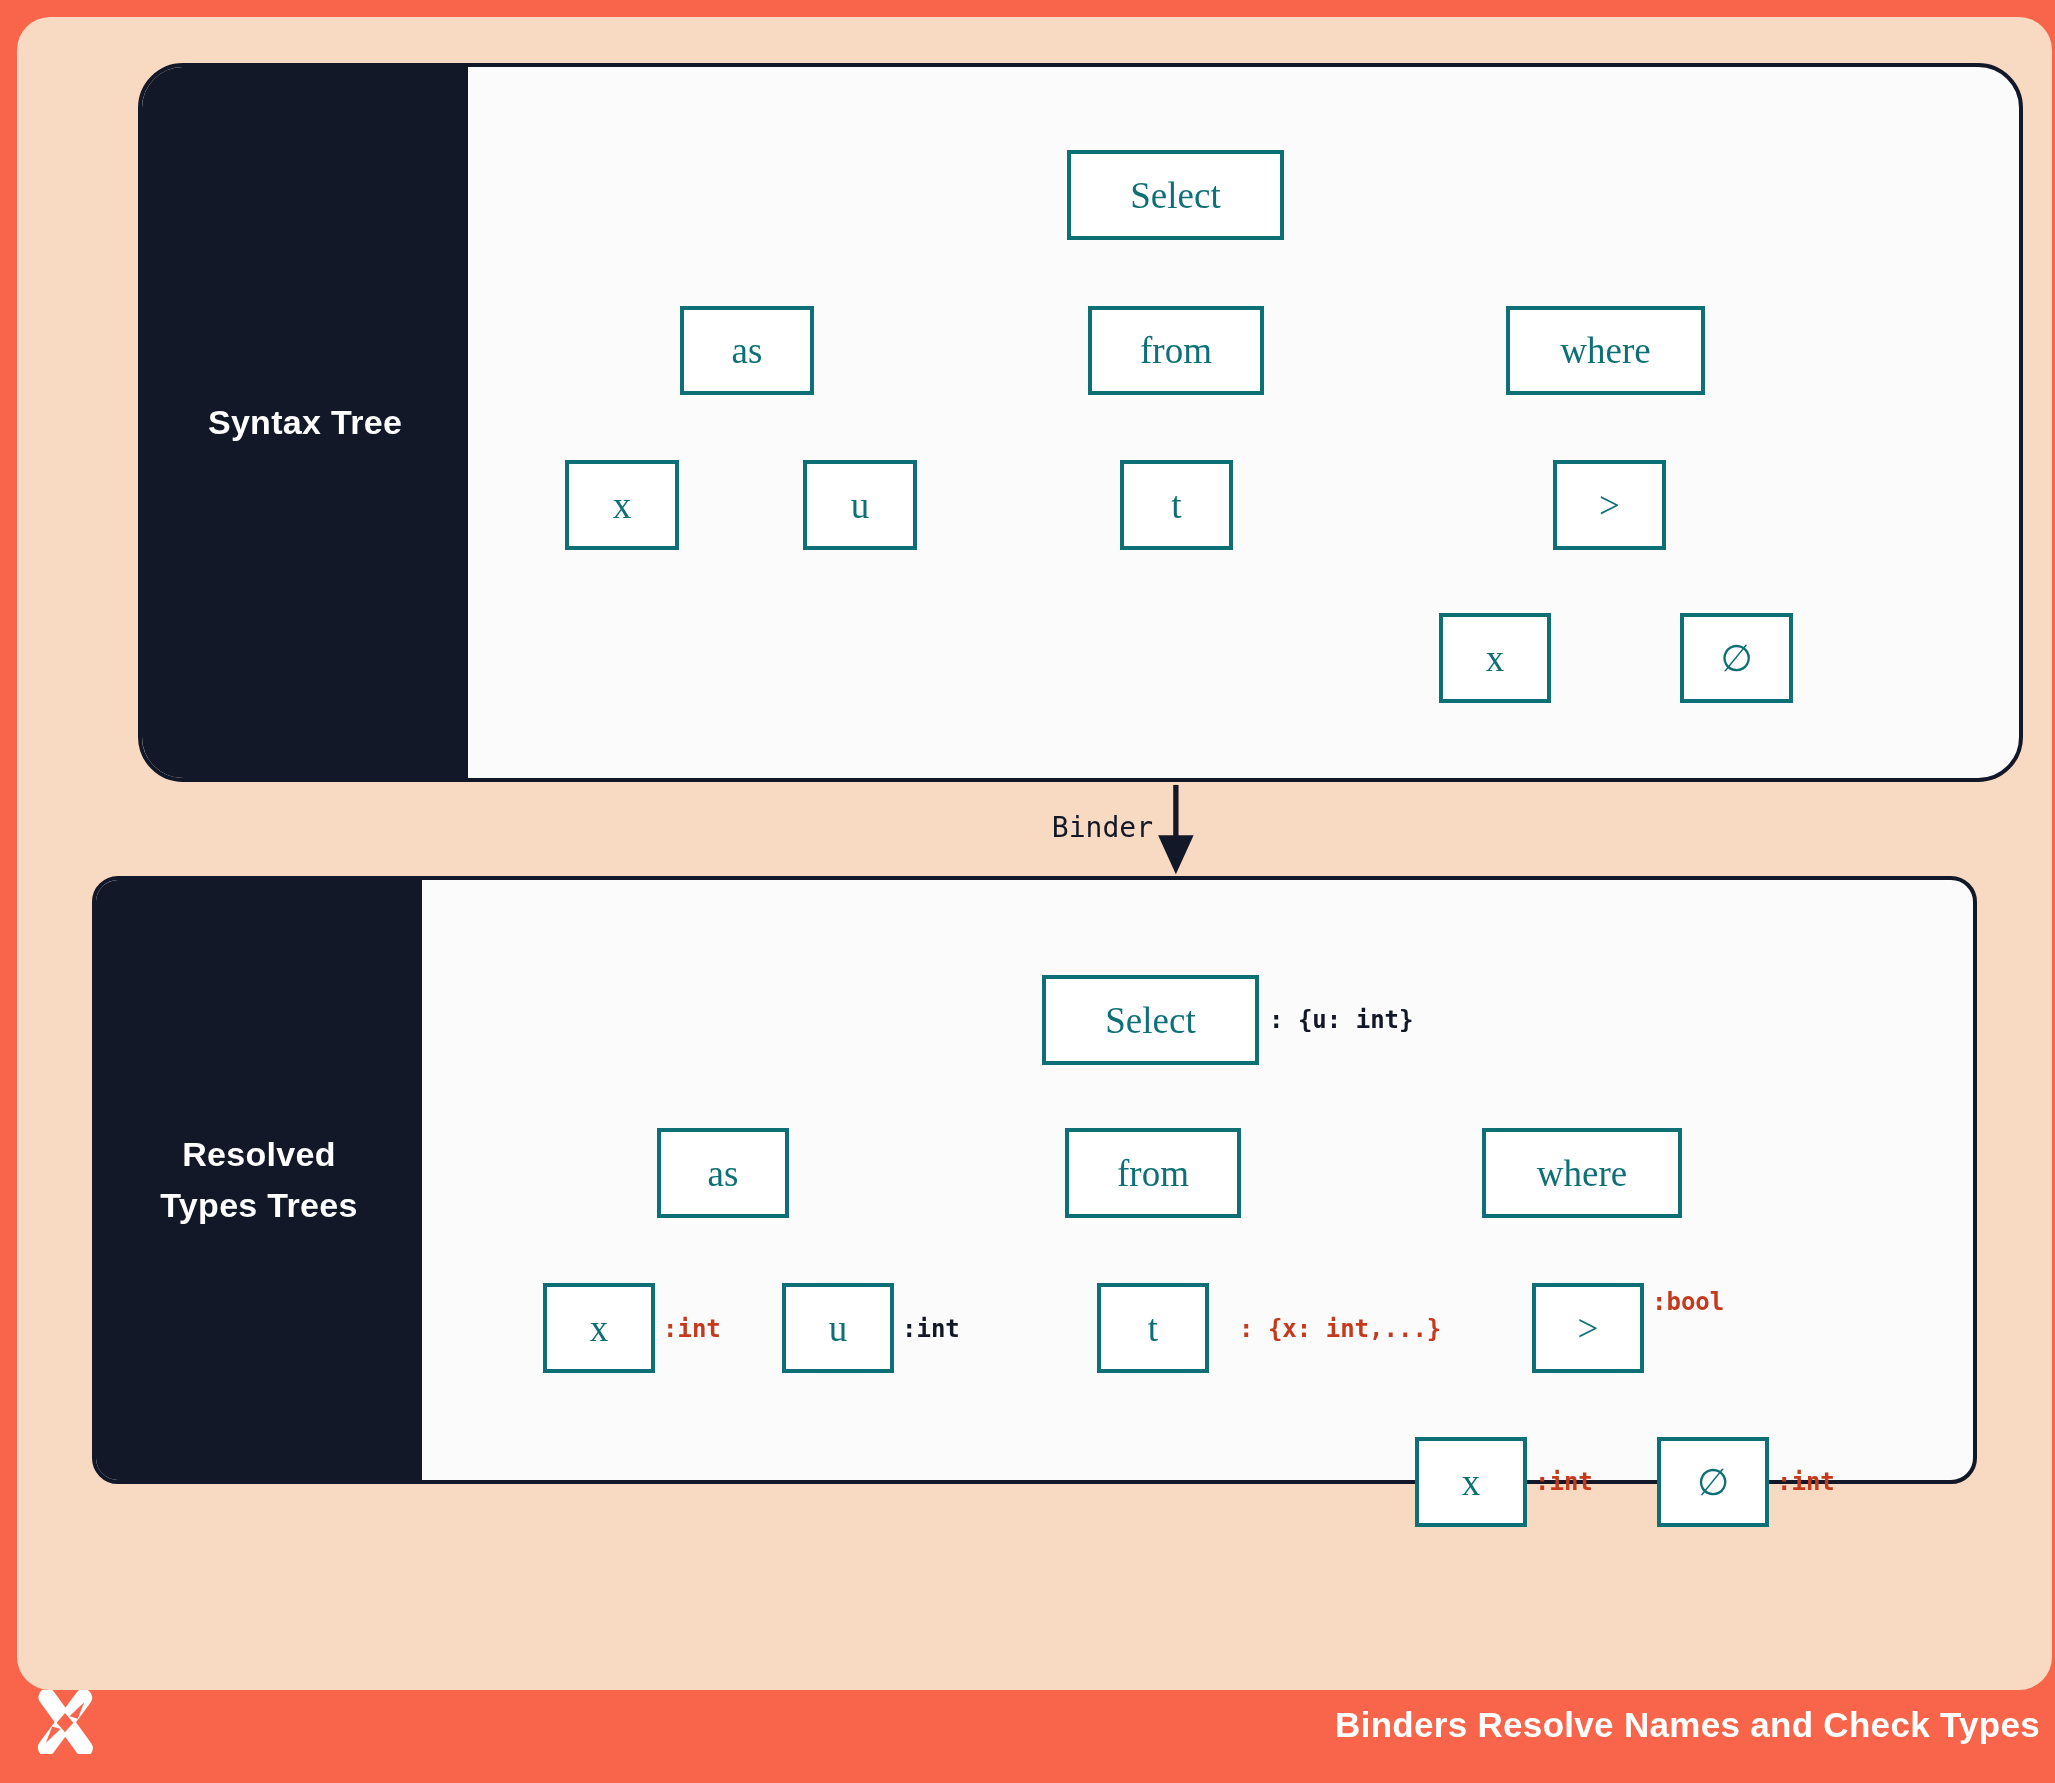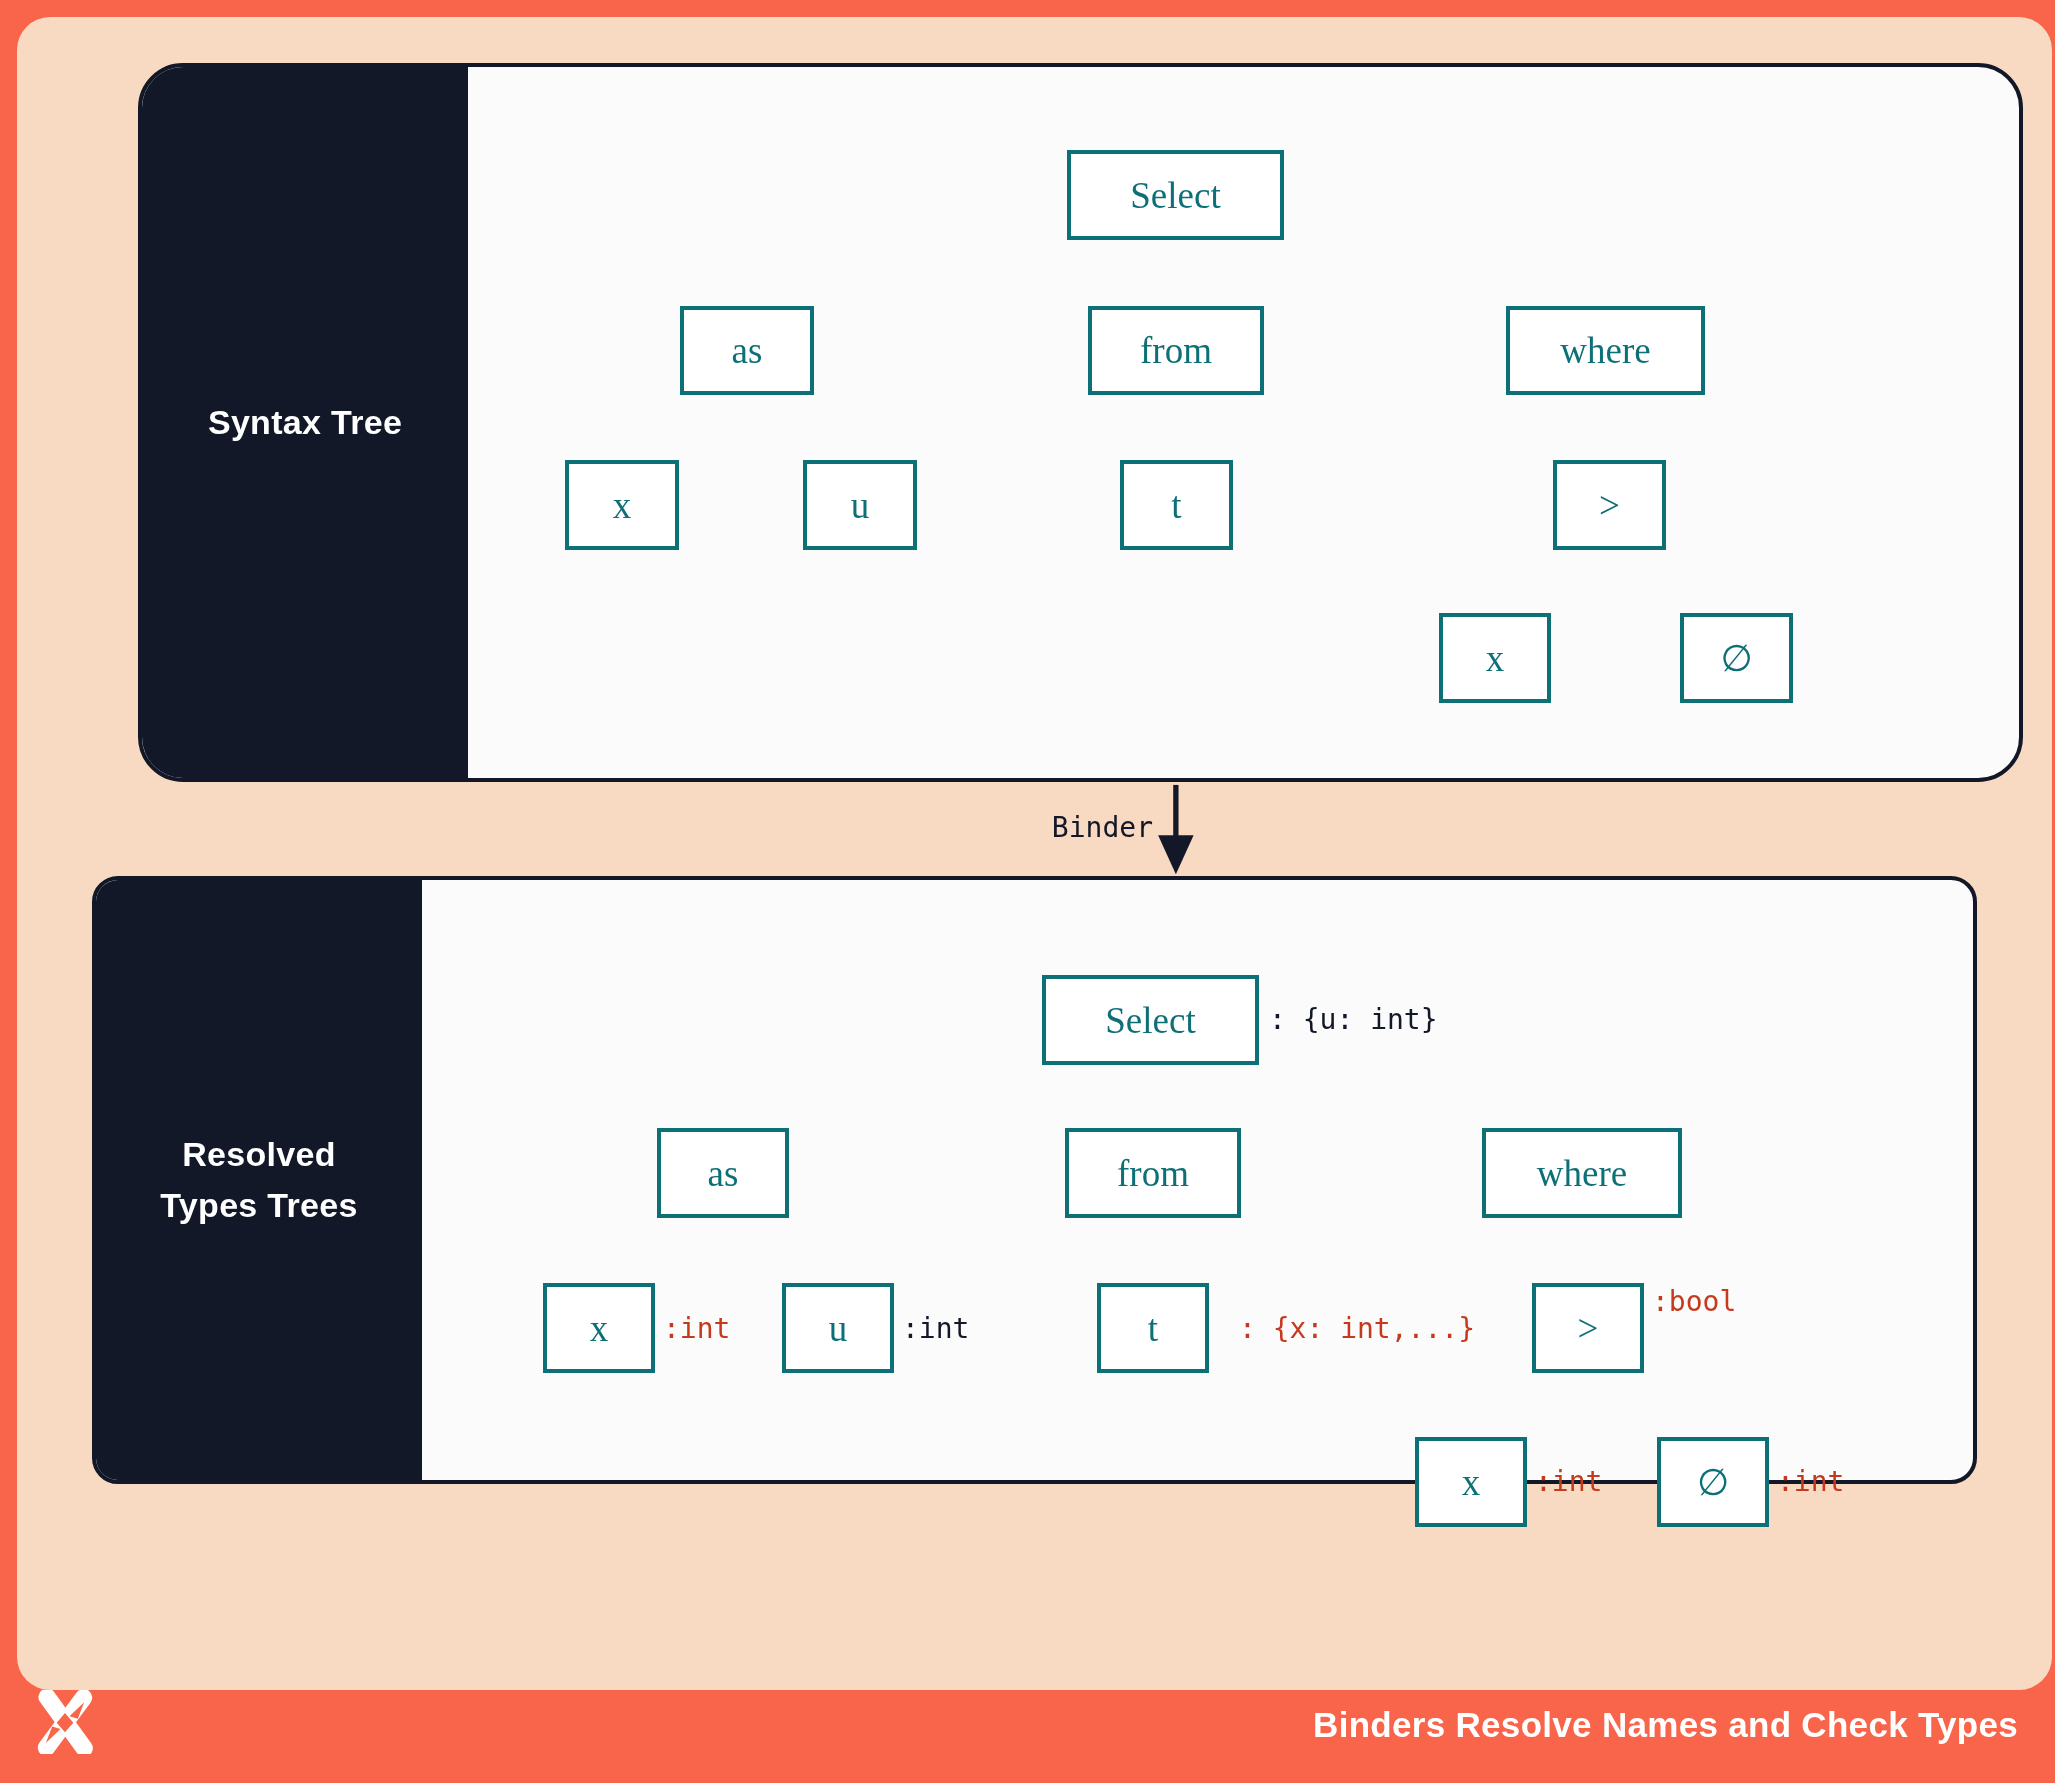--- a/index.html
+++ b/index.html
@@ -36,31 +36,31 @@
   .edges line{stroke:var(--teal); stroke-width:8;}
   .edges .arrow-shaft{stroke:var(--navy); stroke-width:9;}
   .edges .arrow-head{fill:var(--navy); stroke:none;}
   .node{
     position:absolute; display:flex; align-items:center; justify-content:center;
     background:var(--white); border:4.7px solid var(--teal); color:var(--teal);
     font-family:Liberation Serif, serif; font-size:37px;
   }
   .ann{
     position:absolute; height:50px; line-height:50px;
-    font-family:"DejaVu Sans Mono", monospace; font-weight:normal; font-size:28px;
+    font-family:"DejaVu Sans Mono", monospace; font-weight:bold; font-size:24px;
     white-space:pre; color:var(--red);
   }
   .ann.dark{color:var(--navy);}
   .binder-label{
     position:absolute; right:903px; top:806px; height:43px; line-height:43px;
     font-family:"DejaVu Sans Mono", monospace; font-size:28px; color:var(--navy);
     text-align:left;
   }
   .footer-title{
-    position:absolute; right:38px; top:1703px; height:44px; line-height:44px;
+    position:absolute; right:16px; top:1703px; height:44px; line-height:44px;
     color:var(--white); font-weight:bold; font-size:35px; letter-spacing:0.3px;
   }
   .logo{position:absolute; left:32px; top:1690px;}
 </style>
 </head>
 <body>
 
 <div class="canvas"></div>
 
 <svg class="edges" viewBox="0 0 3476 3016">

